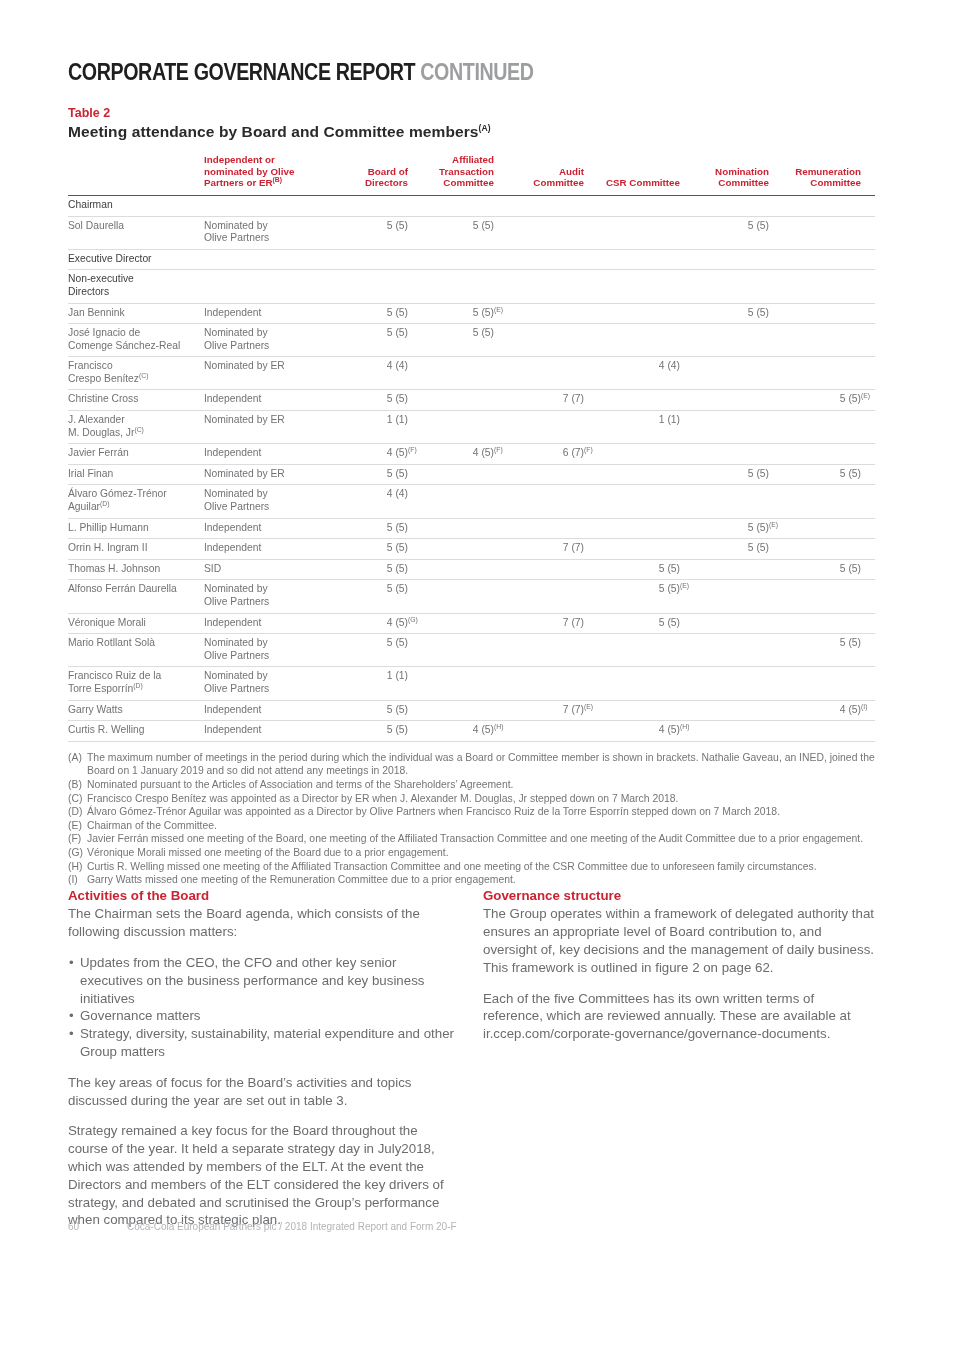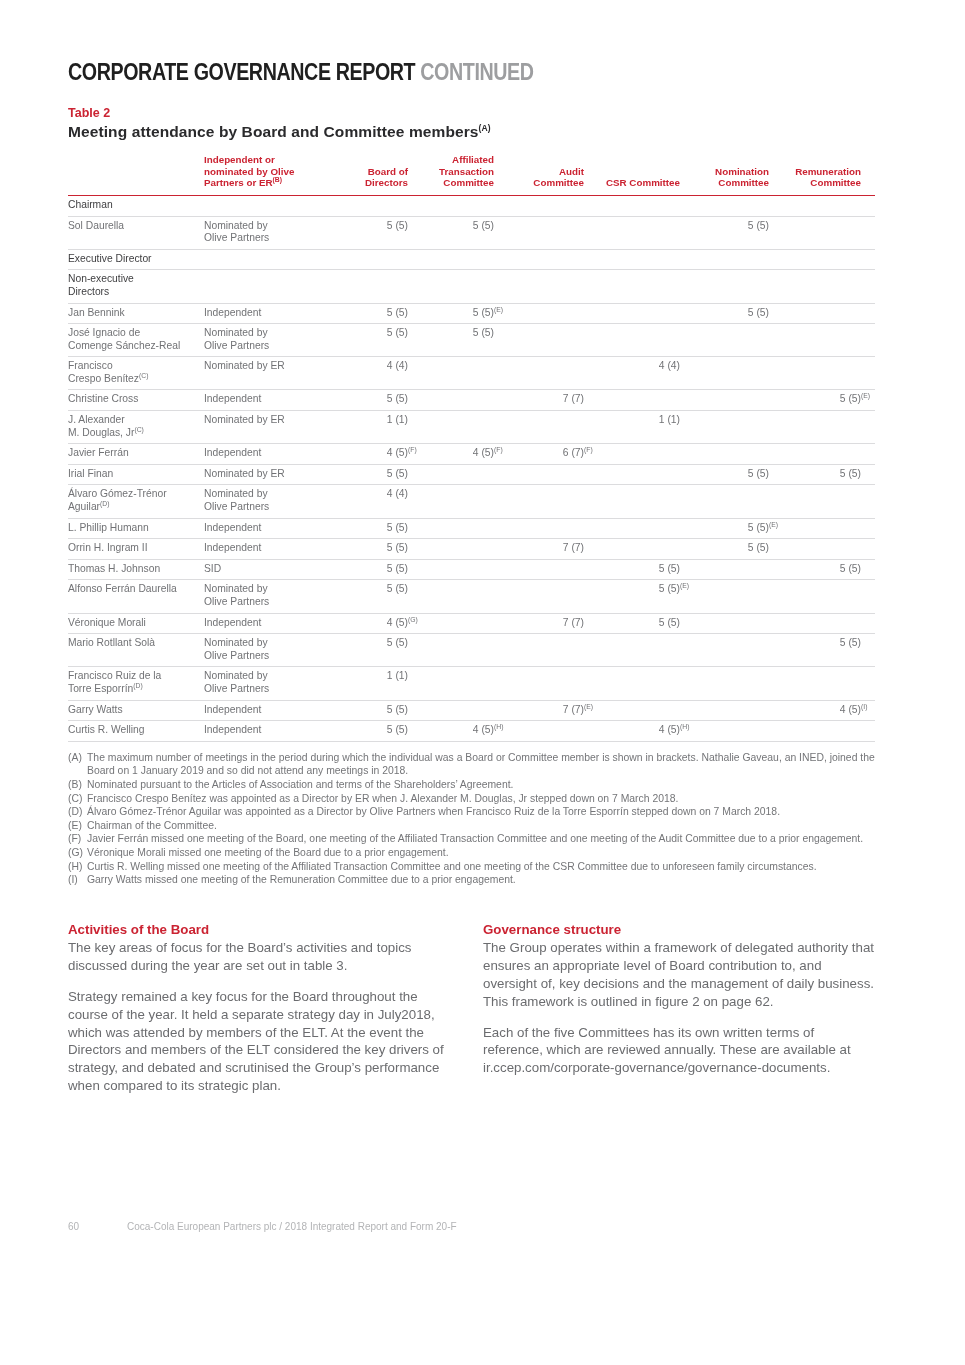--- a/index.html
+++ b/index.html
@@ -57,21 +57,21 @@
   }
   table.att th.pad-r,table.att td.pad-r{padding-right:14px;}
 
   
   .footnotes{margin-top:9px;font-size:10.4px;line-height:13.6px;color:#747578;}
   .fn{display:flex;}
   .fn-label{flex:0 0 19px;}
   .fn-text{flex:1;}
 
   
-  .columns{display:flex;margin-top:34px;width:807px;}
+  .columns{display:flex;width:807px;}
   .col{width:392px;font-size:13.3px;line-height:17.8px;color:#6b6c6f;}
   .col.left{margin-right:23px;}
   .col-heading{font-size:13.3px;font-weight:bold;color:#cb2332;margin:0 0 1px 0;}
   .col p{margin:0 0 13px 0;}
   .col ul{list-style:none;margin:0 0 13px 0;padding:0;}
   .col ul li{position:relative;padding-left:12px;margin:0;}
   .col ul li:before{content:"\2022";position:absolute;left:1px;color:#6b6c6f;}
 
   
   .footer{
@@ -362,20 +362,26 @@
         </div>
       <div class="fn">
           <span class="fn-label">(I)</span>
           <span class="fn-text">Garry Watts missed one meeting of the Remuneration Committee due to a prior engagement.</span>
         </div>
     </div>
 
     <div class="columns">
       <div class="col left">
         <div class="col-heading">Activities of the Board</div>
+        <p>The Chairman sets the Board agenda, which consists of the following discussion matters:</p>
+        <ul>
+          <li>Updates from the CEO, the CFO and other key senior executives on the business performance and key business initiatives</li>
+          <li>Governance matters</li>
+          <li>Strategy, diversity, sustainability, material expenditure and other Group matters</li>
+        </ul>
         <p>The key areas of focus for the Board’s activities and topics discussed during the year are set out in table 3.</p>
         <p>Strategy remained a key focus for the Board throughout the course of the year. It held a separate strategy day in July2018, which was attended by members of the ELT. At the event the Directors and members of the ELT considered the key drivers of strategy, and debated and scrutinised the Group’s performance when compared to its strategic plan.</p>
       </div>
       <div class="col right">
         <div class="col-heading">Governance structure</div>
         <p>The Group operates within a framework of delegated authority that ensures an appropriate level of Board contribution to, and oversight of, key decisions and the management of daily business. This framework is outlined in figure 2 on page 62.</p>
         <p>Each of the five Committees has its own written terms of reference, which are reviewed annually. These are available at ir.ccep.com/corporate-governance/governance-documents.</p>
       </div>
     </div>
   </div>

